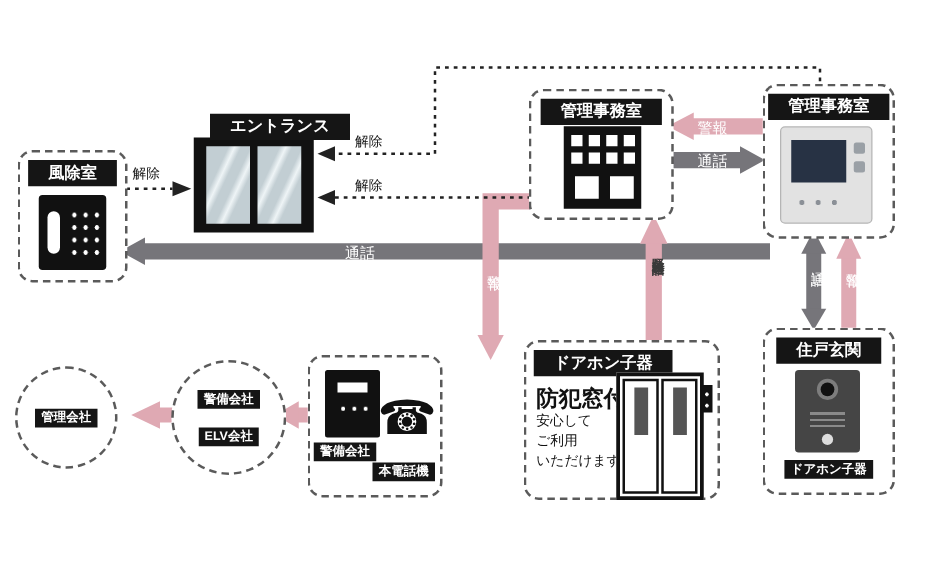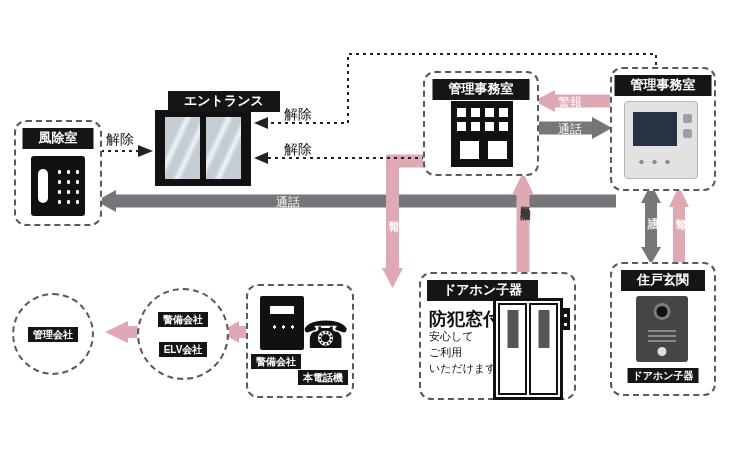--- a/index.html
+++ b/index.html
@@ -13,21 +13,21 @@
            display:flex;flex-direction:column;align-items:center;justify-content:center;gap:15px;}
 
   
   .nlabel{display:inline-block;background:#151515;color:#fff;font-size:13px;font-weight:700;
           padding:2px 16px;line-height:1.3;white-space:nowrap;}
   .nlabel.small{font-size:10px;padding:1px 5px;}
   .ctr{position:absolute;left:50%;top:6px;transform:translateX(-50%);}
 
   
   .alabel{position:absolute;z-index:3;font-weight:400;white-space:nowrap;}
-  .alabel.black{color:#111;font-size:14px;}
+  .alabel.black{color:#111;font-size:11px;}
   .alabel.white{color:#fff;font-size:12px;}
   .alabel.vert{writing-mode:vertical-rl;text-orientation:upright;letter-spacing:1px;}
   .alabel.vw{color:#fff;font-size:11px;}
   .alabel.vd{color:#3a3a3a;font-size:10px;font-weight:700;}
 
   
   
   .wb-icon{position:absolute;left:15px;top:34px;width:54px;height:60px;background:#111;border-radius:3px;}
   .wb-handset{position:absolute;left:7px;top:13px;width:10px;height:34px;background:#fff;border-radius:5px;}
   .wb-dots{position:absolute;left:24px;top:11px;width:27px;height:40px;

